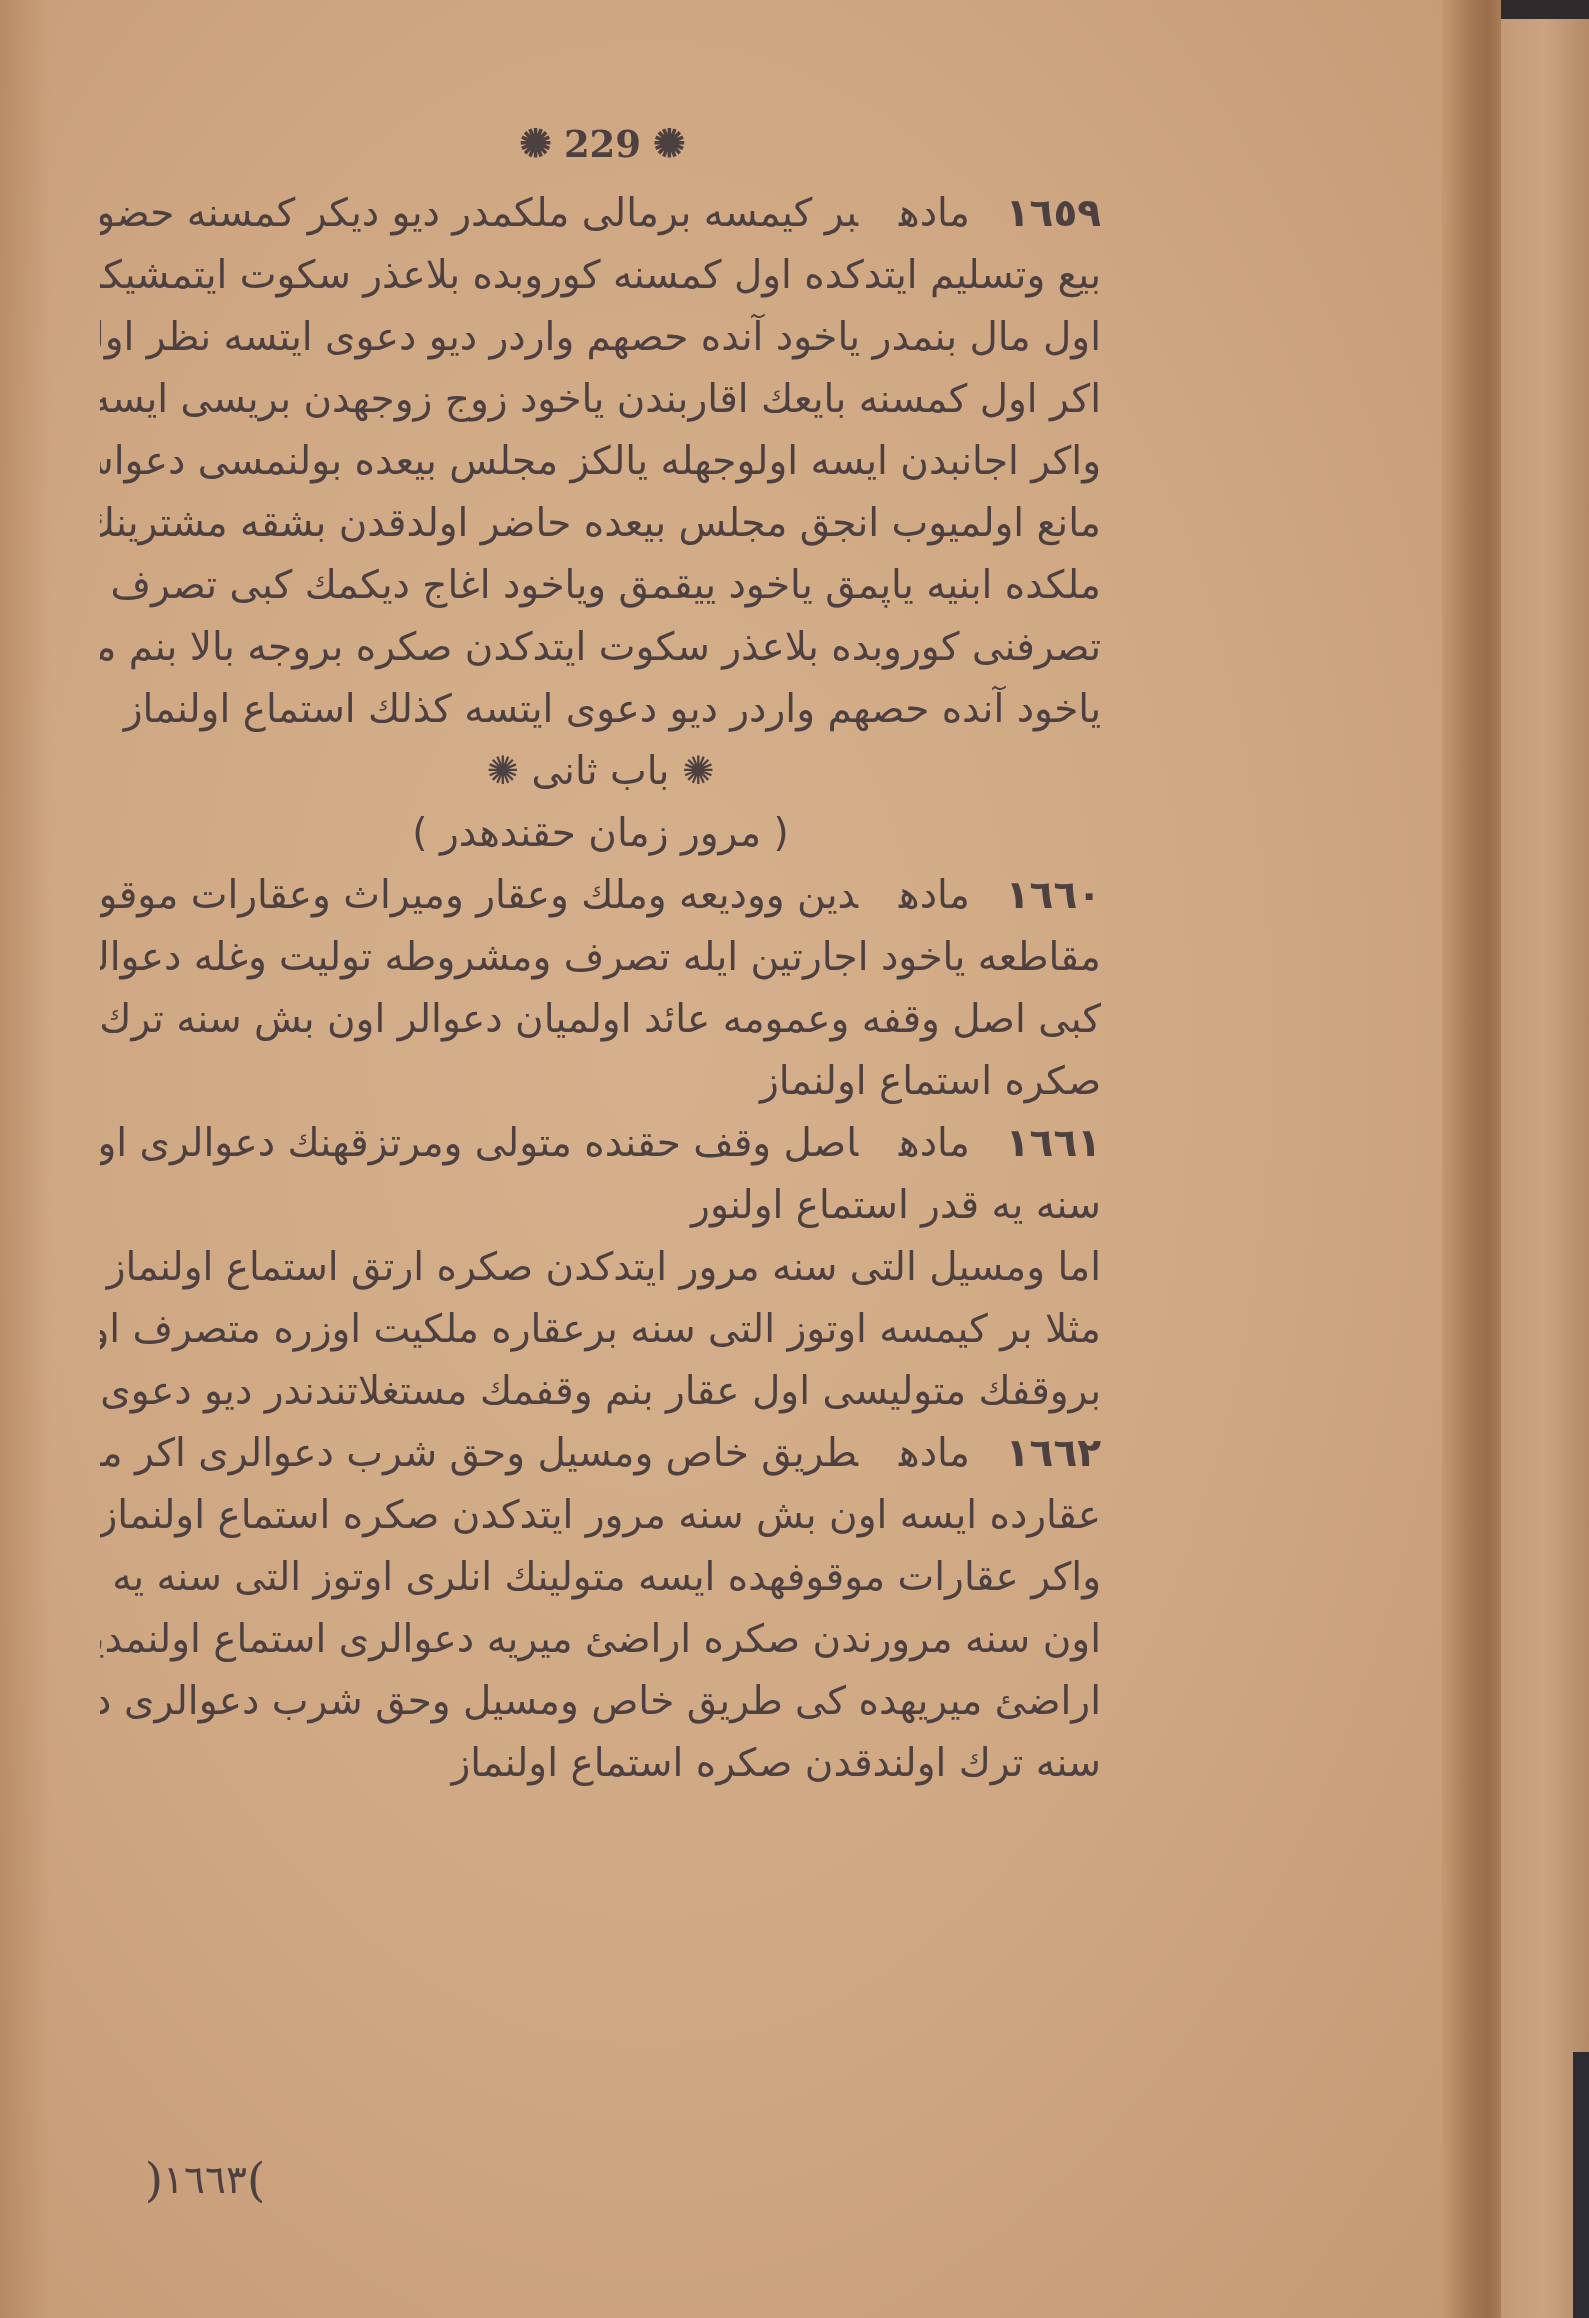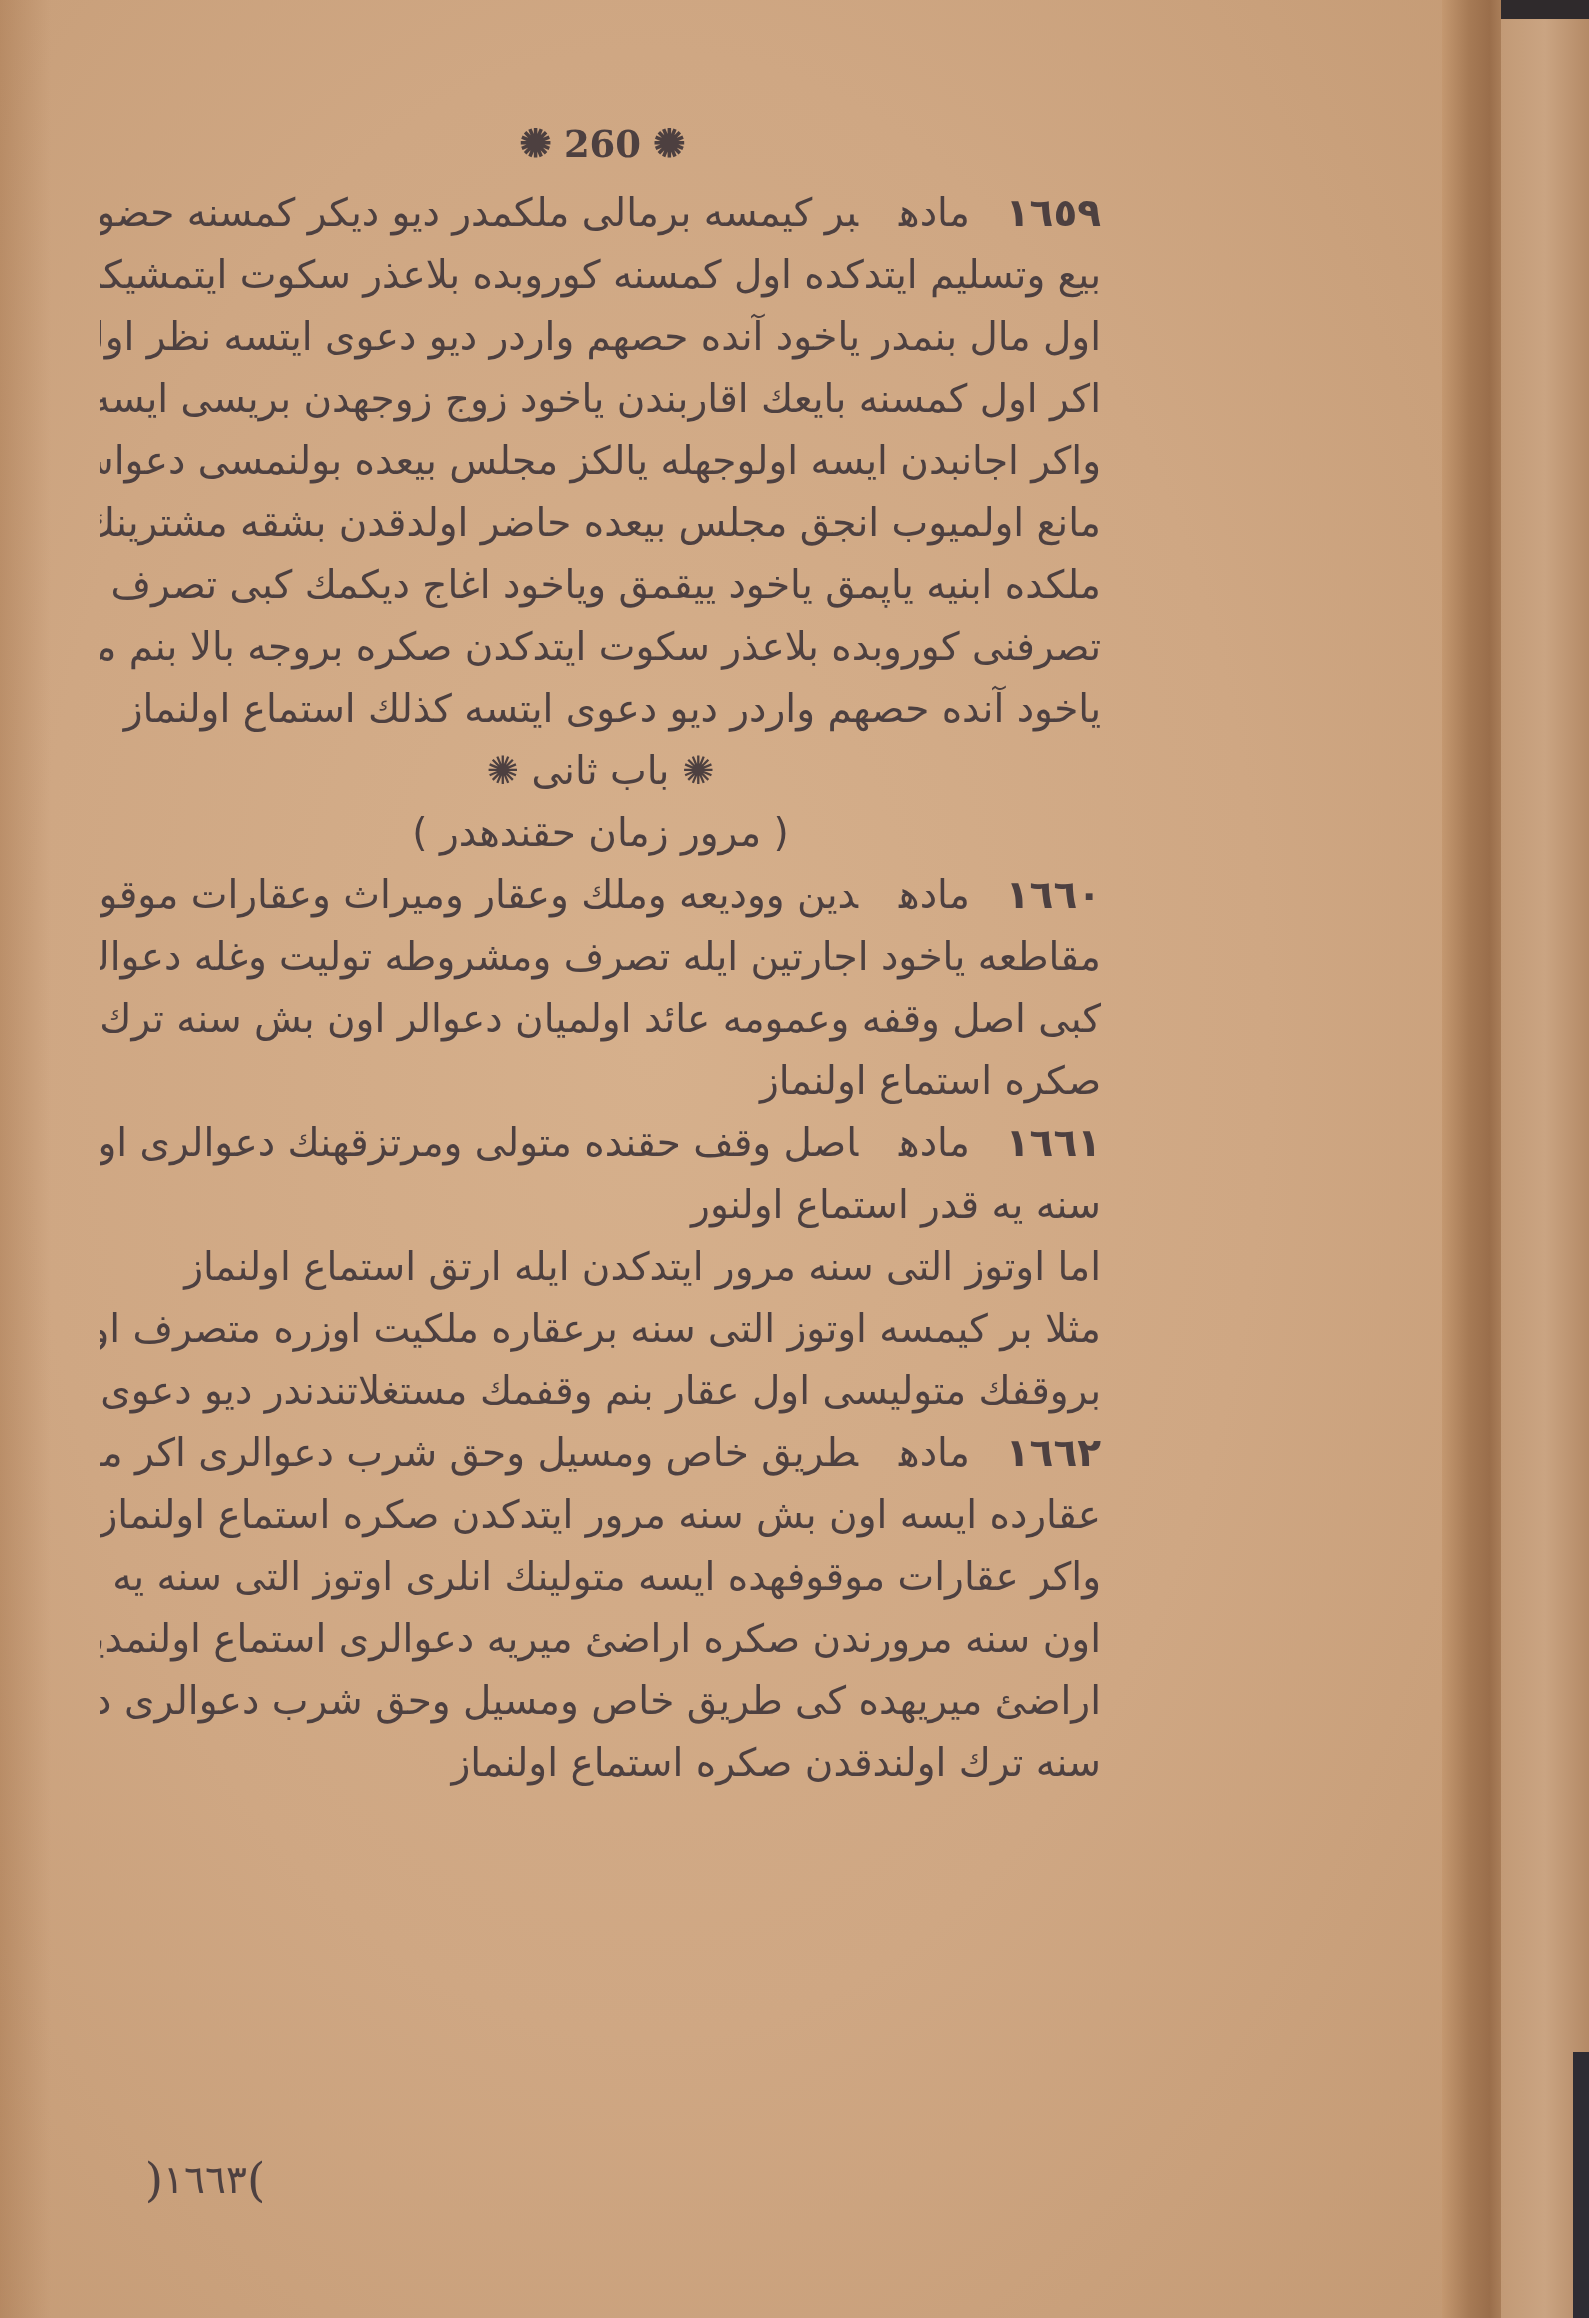--- a/index.html
+++ b/index.html
@@ -59,21 +59,21 @@
 <body>
 
 <div class="page"></div>
 <div class="gutter"></div>
 <div class="next-page"></div>
 <div class="dark-top"></div>
 <div class="dark-right"></div>
 
 <div class="header ink">
   <span class="ornament">✺</span>
-  <span>260</span>
+  <span>229</span>
   <span class="ornament">✺</span>
 </div>
 
 <div class="text-block ink">
 
   <span class="line">
     <span class="art-num">١٦٥٩</span><span class="art-word">ماده</span><span>بر كيمسه برمالى ملكمدر ديو ديكر كمسنه حضورنده آخره</span>
   </span>
   <span class="line">بيع وتسليم ايتدكده اول كمسنه كوروبده بلاعذر سكوت ايتمشيكن صكرهدن</span>
   <span class="line">اول مال بنمدر ياخود آنده حصهم واردر ديو دعوى ايتسه نظر اولنور</span>
@@ -95,21 +95,21 @@
     <span class="art-num">١٦٦٠</span><span class="art-word">ماده</span><span>دين ووديعه وملك وعقار وميراث وعقارات موقوفهده</span>
   </span>
   <span class="line">مقاطعه ياخود اجارتين ايله تصرف ومشروطه توليت وغله دعوالرى</span>
   <span class="line">كبى اصل وقفه وعمومه عائد اولميان دعوالر اون بش سنه ترك اولندقدن</span>
   <span class="line short">صكره استماع اولنماز</span>
 
   <span class="line">
     <span class="art-num">١٦٦١</span><span class="art-word">ماده</span><span>اصل وقف حقنده متولى ومرتزقهنك دعوالرى اوتوز التى</span>
   </span>
   <span class="line short">سنه يه قدر استماع اولنور</span>
-  <span class="line short">اما اوتوز التى سنه مرور ايتدكدن ايله ارتق استماع اولنماز</span>
+  <span class="line short">اما ومسيل التى سنه مرور ايتدكدن صكره ارتق استماع اولنماز</span>
   <span class="line">مثلا بر كيمسه اوتوز التى سنه برعقاره ملكيت اوزره متصرف اولدقدن صكره</span>
   <span class="line">بروقفك متوليسى اول عقار بنم وقفمك مستغلاتندندر ديو دعوى ايتسه</span>
 
   <span class="line">
     <span class="art-num">١٦٦٢</span><span class="art-word">ماده</span><span>طريق خاص ومسيل وحق شرب دعوالرى اكر ملك</span>
   </span>
   <span class="line short">عقارده ايسه اون بش سنه مرور ايتدكدن صكره استماع اولنماز</span>
   <span class="line">واكر عقارات موقوفهده ايسه متولينك انلرى اوتوز التى سنه يه قدر دعوايه</span>
   <span class="line">اون سنه مرورندن صكره اراضئ ميريه دعوالرى استماع اولنمديغى كبى</span>
   <span class="line">اراضئ ميريهده كى طريق خاص ومسيل وحق شرب دعوالرى دخى اون</span>

